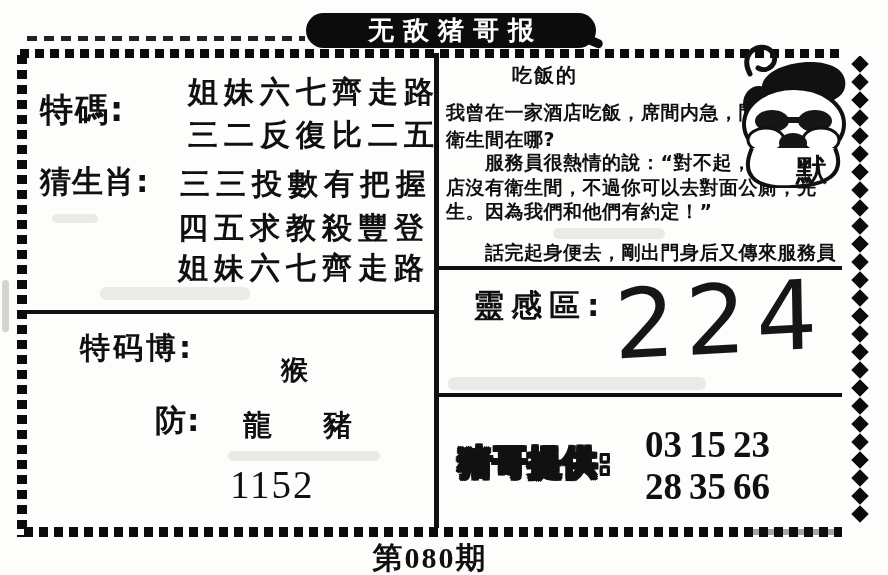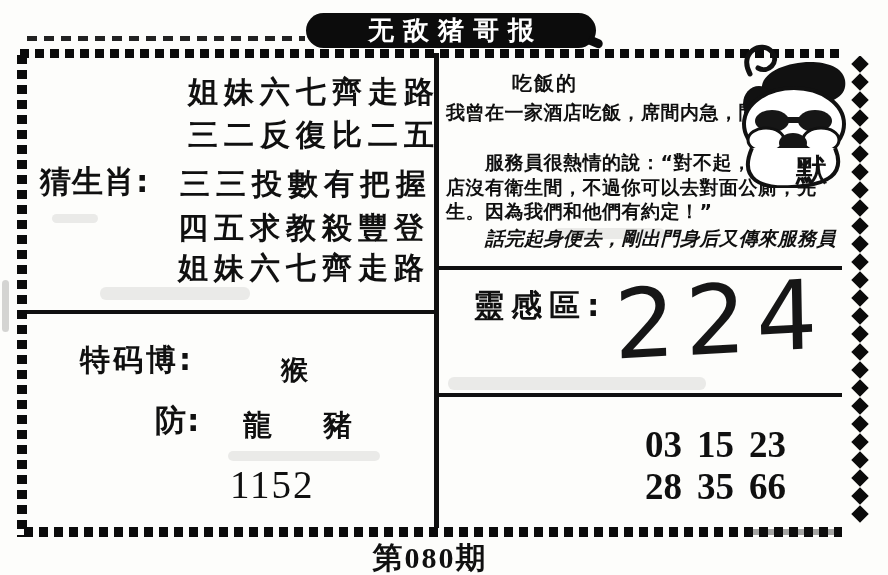--- a/index.html
+++ b/index.html
@@ -37,45 +37,45 @@
     border-radius:2px 6px 6px 2px;transform:rotate(24deg);}
 
   
   .lbl-heavy{font-weight:900;white-space:nowrap;}
   .special-label{left:40px;top:88px;font-size:33px;letter-spacing:2px;}
   .zodiac-label{left:40px;top:142px;font-size:31px;letter-spacing:1px;margin-top:19px;}
   .verse{position:absolute;font-family:"Liberation Serif",serif;font-weight:700;
     font-size:30px;letter-spacing:6px;white-space:nowrap;}
 
   
-  .bet-label{left:80px;top:340px;font-size:30px;letter-spacing:3px;}
+  .bet-label{left:80px;top:328px;font-size:30px;letter-spacing:3px;}
   .bet-value{left:281px;top:352px;font-size:27px;font-weight:700;}
   .guard-label{left:155px;top:400px;font-size:31px;letter-spacing:1px;}
   .guard-v1{left:243px;top:406px;font-size:29px;font-weight:700;}
   .guard-v2{left:323px;top:406px;font-size:29px;font-weight:700;}
   .outline-text{color:#fff;font-weight:900;white-space:nowrap;
     -webkit-text-stroke:2px #111;
     text-shadow:-2px -2px 0 #111,2px -2px 0 #111,-2px 2px 0 #111,2px 2px 0 #111,
       0 -2px 0 #111,0 2px 0 #111,-2px 0 0 #111,2px 0 0 #111;}
   .password-label{left:54px;top:468px;font-size:32px;letter-spacing:5px;}
   .password-value{left:230px;top:462px;font-size:39px;font-weight:400;letter-spacing:2px;}
 
   
-  .joke-title{left:512px;top:70px;font-size:20px;font-weight:700;letter-spacing:2px;}
+  .joke-title{left:512px;top:62px;font-size:20px;font-weight:700;letter-spacing:2px;}
   .joke-line{position:absolute;left:446px;font-size:19px;font-weight:700;
     letter-spacing:0.5px;white-space:nowrap;}
 
   
   .insp-label{left:473px;top:285px;font-size:31px;letter-spacing:7px;}
   .insp-value{left:614px;top:272px;font-size:96px;font-weight:400;letter-spacing:10px;
     transform:rotate(-3deg) skewX(-2deg);color:#161616;line-height:1;}
 
   
   .provide-label{left:458px;top:440px;font-size:34px;letter-spacing:1px;}
-  .num-row{position:absolute;display:flex;gap:15px;font-family:"Liberation Serif",serif;
+  .num-row{position:absolute;display:flex;gap:7px;font-family:"Liberation Serif",serif;
     font-weight:700;font-size:37px;line-height:1;}
   .num-row.r1{left:645px;top:426px;}
   .num-row.r2{left:645px;top:468px;}
 
   
   .issue{left:0;top:538px;width:100%;text-align:center;font-size:30px;font-weight:700;
     letter-spacing:2px;transform:translateX(-14px);}
 
   
   .smudge{position:absolute;background:rgba(70,70,70,0.10);border-radius:6px;}
@@ -96,60 +96,63 @@
   <div class="abs title-badge">
     <span>无敌猪哥报</span>
   </div>
   <div class="abs badge-tail"></div>
 
   <div class="abs vline"></div>
   <div class="abs hline-left"></div>
   <div class="abs hline-r1"></div>
   <div class="abs hline-r2"></div>
 
+  <div class="abs cn lbl-heavy special-label">特碼:</div>
   <div class="abs cn lbl-heavy zodiac-label">猜生肖:</div>
 
   <div class="verse" style="left:188px;top:72px;">姐妹六七齊走路</div>
   <div class="verse" style="left:188px;top:115px;">三二反復比二五</div>
   <div class="verse" style="left:178px;top:208px;">四五求教殺豐登</div>
   <div class="verse" style="left:180px;top:164px;">三三投數有把握</div>
   <div class="verse" style="left:178px;top:248px;">姐妹六七齊走路</div>
 
   <div class="abs cn lbl-heavy bet-label">特码博:</div>
   <div class="abs sf bet-value">猴</div>
   <div class="abs cn lbl-heavy guard-label">防:</div>
   <div class="abs sf guard-v1">龍</div>
   <div class="abs sf guard-v2">豬</div>
   <div class="abs sf password-value">1152</div>
 
   <div class="abs cn joke-title">吃飯的</div>
   <div class="joke-line" style="top:100px;">我曾在一家酒店吃飯，席間内急，問服務員</div>
+  <div class="joke-line" style="top:127px;">衛生間在哪?</div>
   <div class="joke-line" style="top:150px;">　　服務員很熱情的說：“對不起，我們酒</div>
   <div class="joke-line" style="top:175px;">店沒有衛生間，不過你可以去對面公廁，先</div>
   <div class="joke-line" style="top:199px;">生。因為我們和他們有約定！”</div>
-  <div class="joke-line" style="top:226px;font-style:italic;">　　話完起身便去，剛出門身后又傳來服務員</div>
+  <div class="joke-line" style="top:240px;">　　話完起身便去，剛出門身后又傳來服務員</div>
 
   <svg class="abs mascot" width="135" height="148" viewBox="0 0 135 148">
     <path d="M28,34 C16,12 40,0 50,12 C58,22 46,34 36,28" fill="none" stroke="#111" stroke-width="5" stroke-linecap="round"></path>
     <path d="M40,50 C36,20 118,10 123,40 C126,58 108,66 74,64 C54,63 42,60 40,50 Z" fill="#111"></path>
     <ellipse cx="37" cy="64" rx="16" ry="18" fill="#111"></ellipse>
     <ellipse cx="72" cy="84" rx="50" ry="36" fill="#fff" stroke="#111" stroke-width="4"></ellipse>
     <ellipse cx="50" cy="81" rx="17" ry="11" fill="#161616"></ellipse>
     <ellipse cx="93" cy="81" rx="17" ry="11" fill="#161616"></ellipse>
     <rect x="60" y="77" width="26" height="6" fill="#161616"></rect>
     <ellipse cx="44" cy="100" rx="18" ry="12" fill="#fff" stroke="#111" stroke-width="3"></ellipse>
     <ellipse cx="99" cy="100" rx="18" ry="12" fill="#fff" stroke="#111" stroke-width="3"></ellipse>
     <ellipse cx="71" cy="103" rx="14" ry="10" fill="#161616"></ellipse>
     <path d="M30,108 C16,140 40,149 70,147 C106,145 124,134 113,108" fill="#fff" stroke="#111" stroke-width="4"></path>
     <text x="74" y="140" font-size="31" font-weight="900" fill="#111" font-family="DejaVu Sans, sans-serif">默</text>
   </svg>
 
   <div class="abs cn lbl-heavy insp-label">靈感區:</div>
   <div class="abs cn insp-value">224</div>
 
+  <div class="abs cn outline-text provide-label">猪哥提供:</div>
   <div class="num-row r1">
     <span>03</span>
     <span>15</span>
     <span>23</span>
   </div>
   <div class="num-row r2">
     <span>28</span>
     <span>35</span>
     <span>66</span>
   </div>

